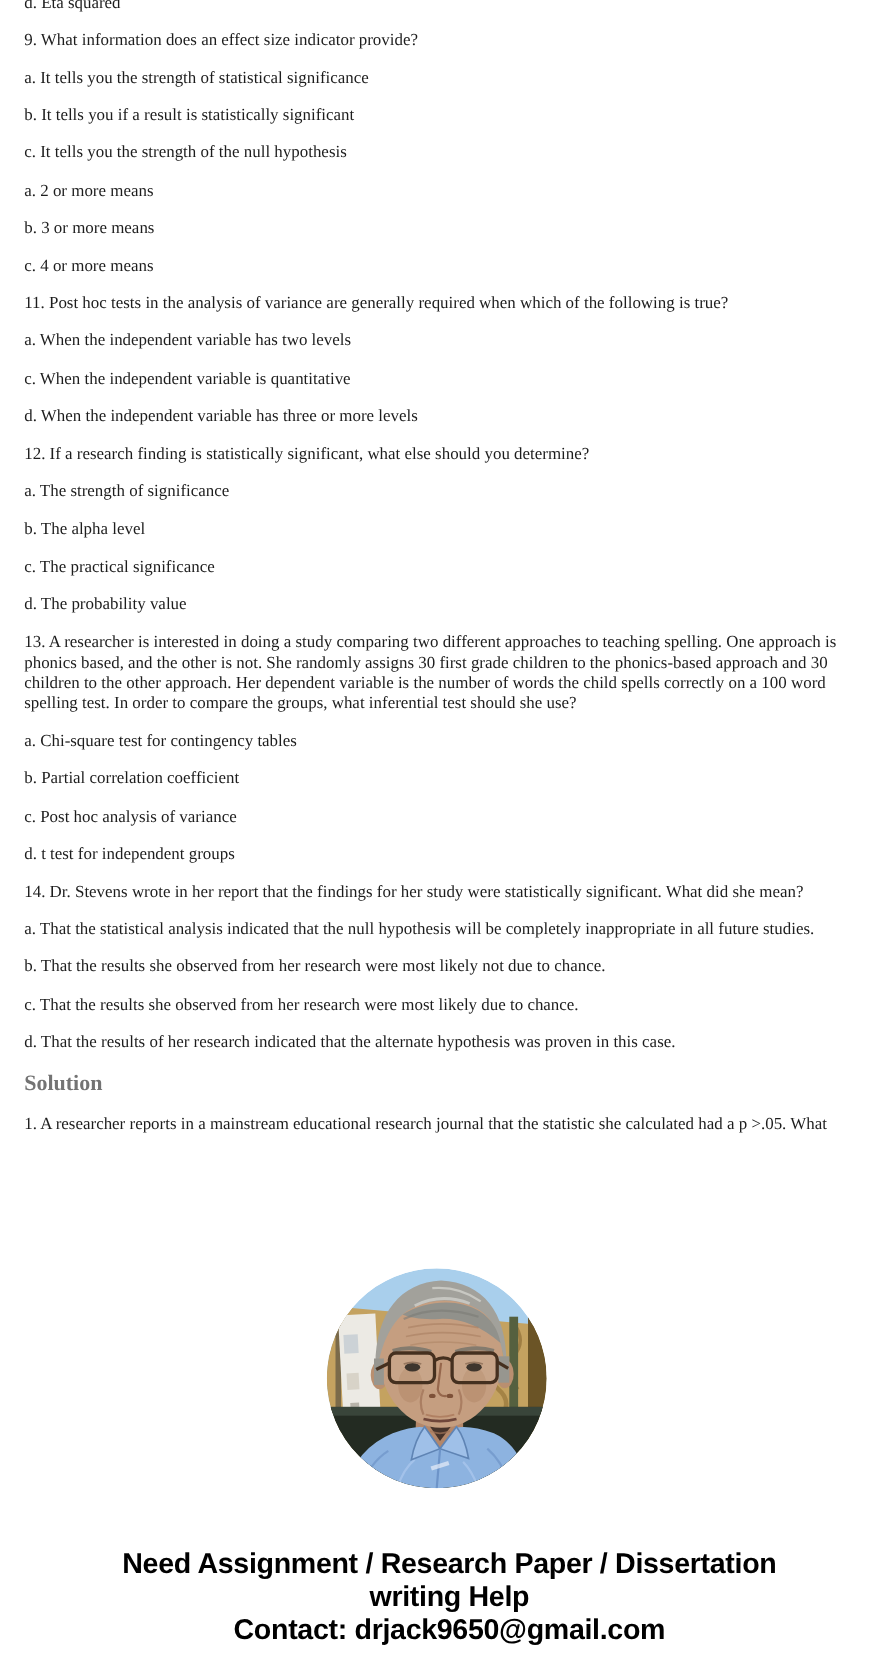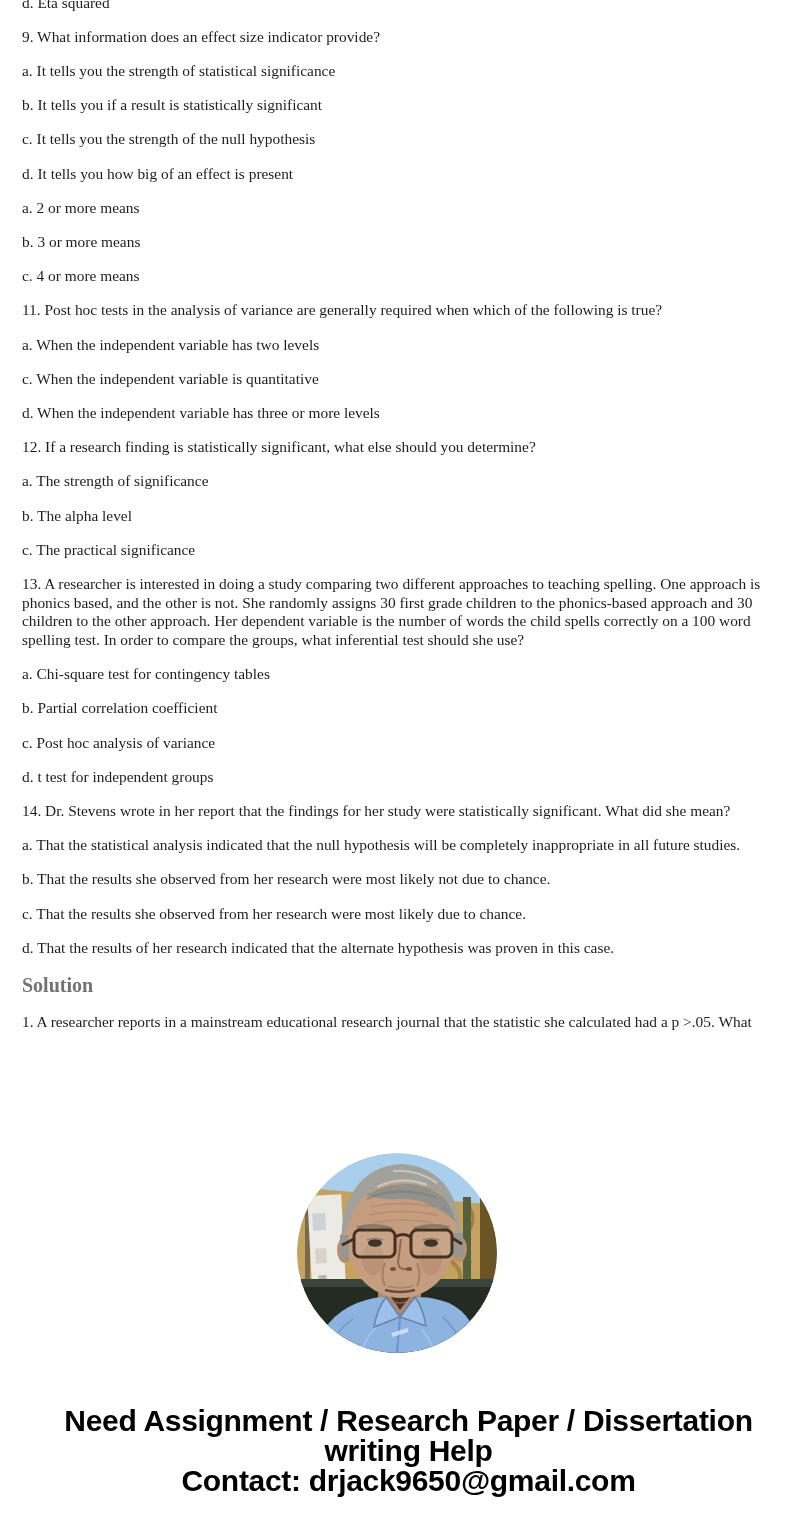--- a/index.html
+++ b/index.html
@@ -52,50 +52,50 @@
     border-radius: 50%;
     overflow: hidden;
     display: block;
   }
   
   .footer {
     margin-top: 53px;
     text-align: center;
     font-family: "Liberation Sans", sans-serif;
     font-weight: bold;
-    font-size: 30px;
+    font-size: 26px;
     line-height: 30px;
     color: #000000;
     letter-spacing: -0.3px;
     padding-left: 23px;
   }
 </style>
 </head>
 <body>
 
 <div class="content-clip">
   <div class="content-shift">
     <div>
         <p>d. Eta squared</p>
         <p>9. What information does an effect size indicator provide?</p>
         <p>a. It tells you the strength of statistical significance</p>
         <p>b. It tells you if a result is statistically significant</p>
         <p>c. It tells you the strength of the null hypothesis</p>
-        <p>d. It tells you how big of an effect is present</p>
         <p>a. 2 or more means</p>
         <p>b. 3 or more means</p>
         <p>c. 4 or more means</p>
         <p>11. Post hoc tests in the analysis of variance are generally required when which of the following is true?</p>
         <p>a. When the independent variable has two levels</p>
         <p>c. When the independent variable is quantitative</p>
         <p>d. When the independent variable has three or more levels</p>
         <p>12. If a research finding is statistically significant, what else should you determine?</p>
         <p>a. The strength of significance</p>
         <p>b. The alpha level</p>
         <p>c. The practical significance</p>
+        <p>d. The probability value</p>
         <p>13. A researcher is interested in doing a study comparing two different approaches to teaching spelling. One approach is phonics based, and the other is not. She randomly assigns 30 first grade children to the phonics-based approach and 30 children to the other approach. Her dependent variable is the number of words the child spells correctly on a 100 word spelling test. In order to compare the groups, what inferential test should she use?</p>
         <p>a. Chi-square test for contingency tables</p>
         <p>b. Partial correlation coefficient</p>
         <p>c. Post hoc analysis of variance</p>
         <p>d. t test for independent groups</p>
         <p>14. Dr. Stevens wrote in her report that the findings for her study were statistically significant. What did she mean?</p>
         <p>a. That the statistical analysis indicated that the null hypothesis will be completely inappropriate in all future studies.</p>
         <p>b. That the results she observed from her research were most likely not due to chance.</p>
         <p>c. That the results she observed from her research were most likely due to chance.</p>
         <p>d. That the results of her research indicated that the alternate hypothesis was proven in this case.</p>

